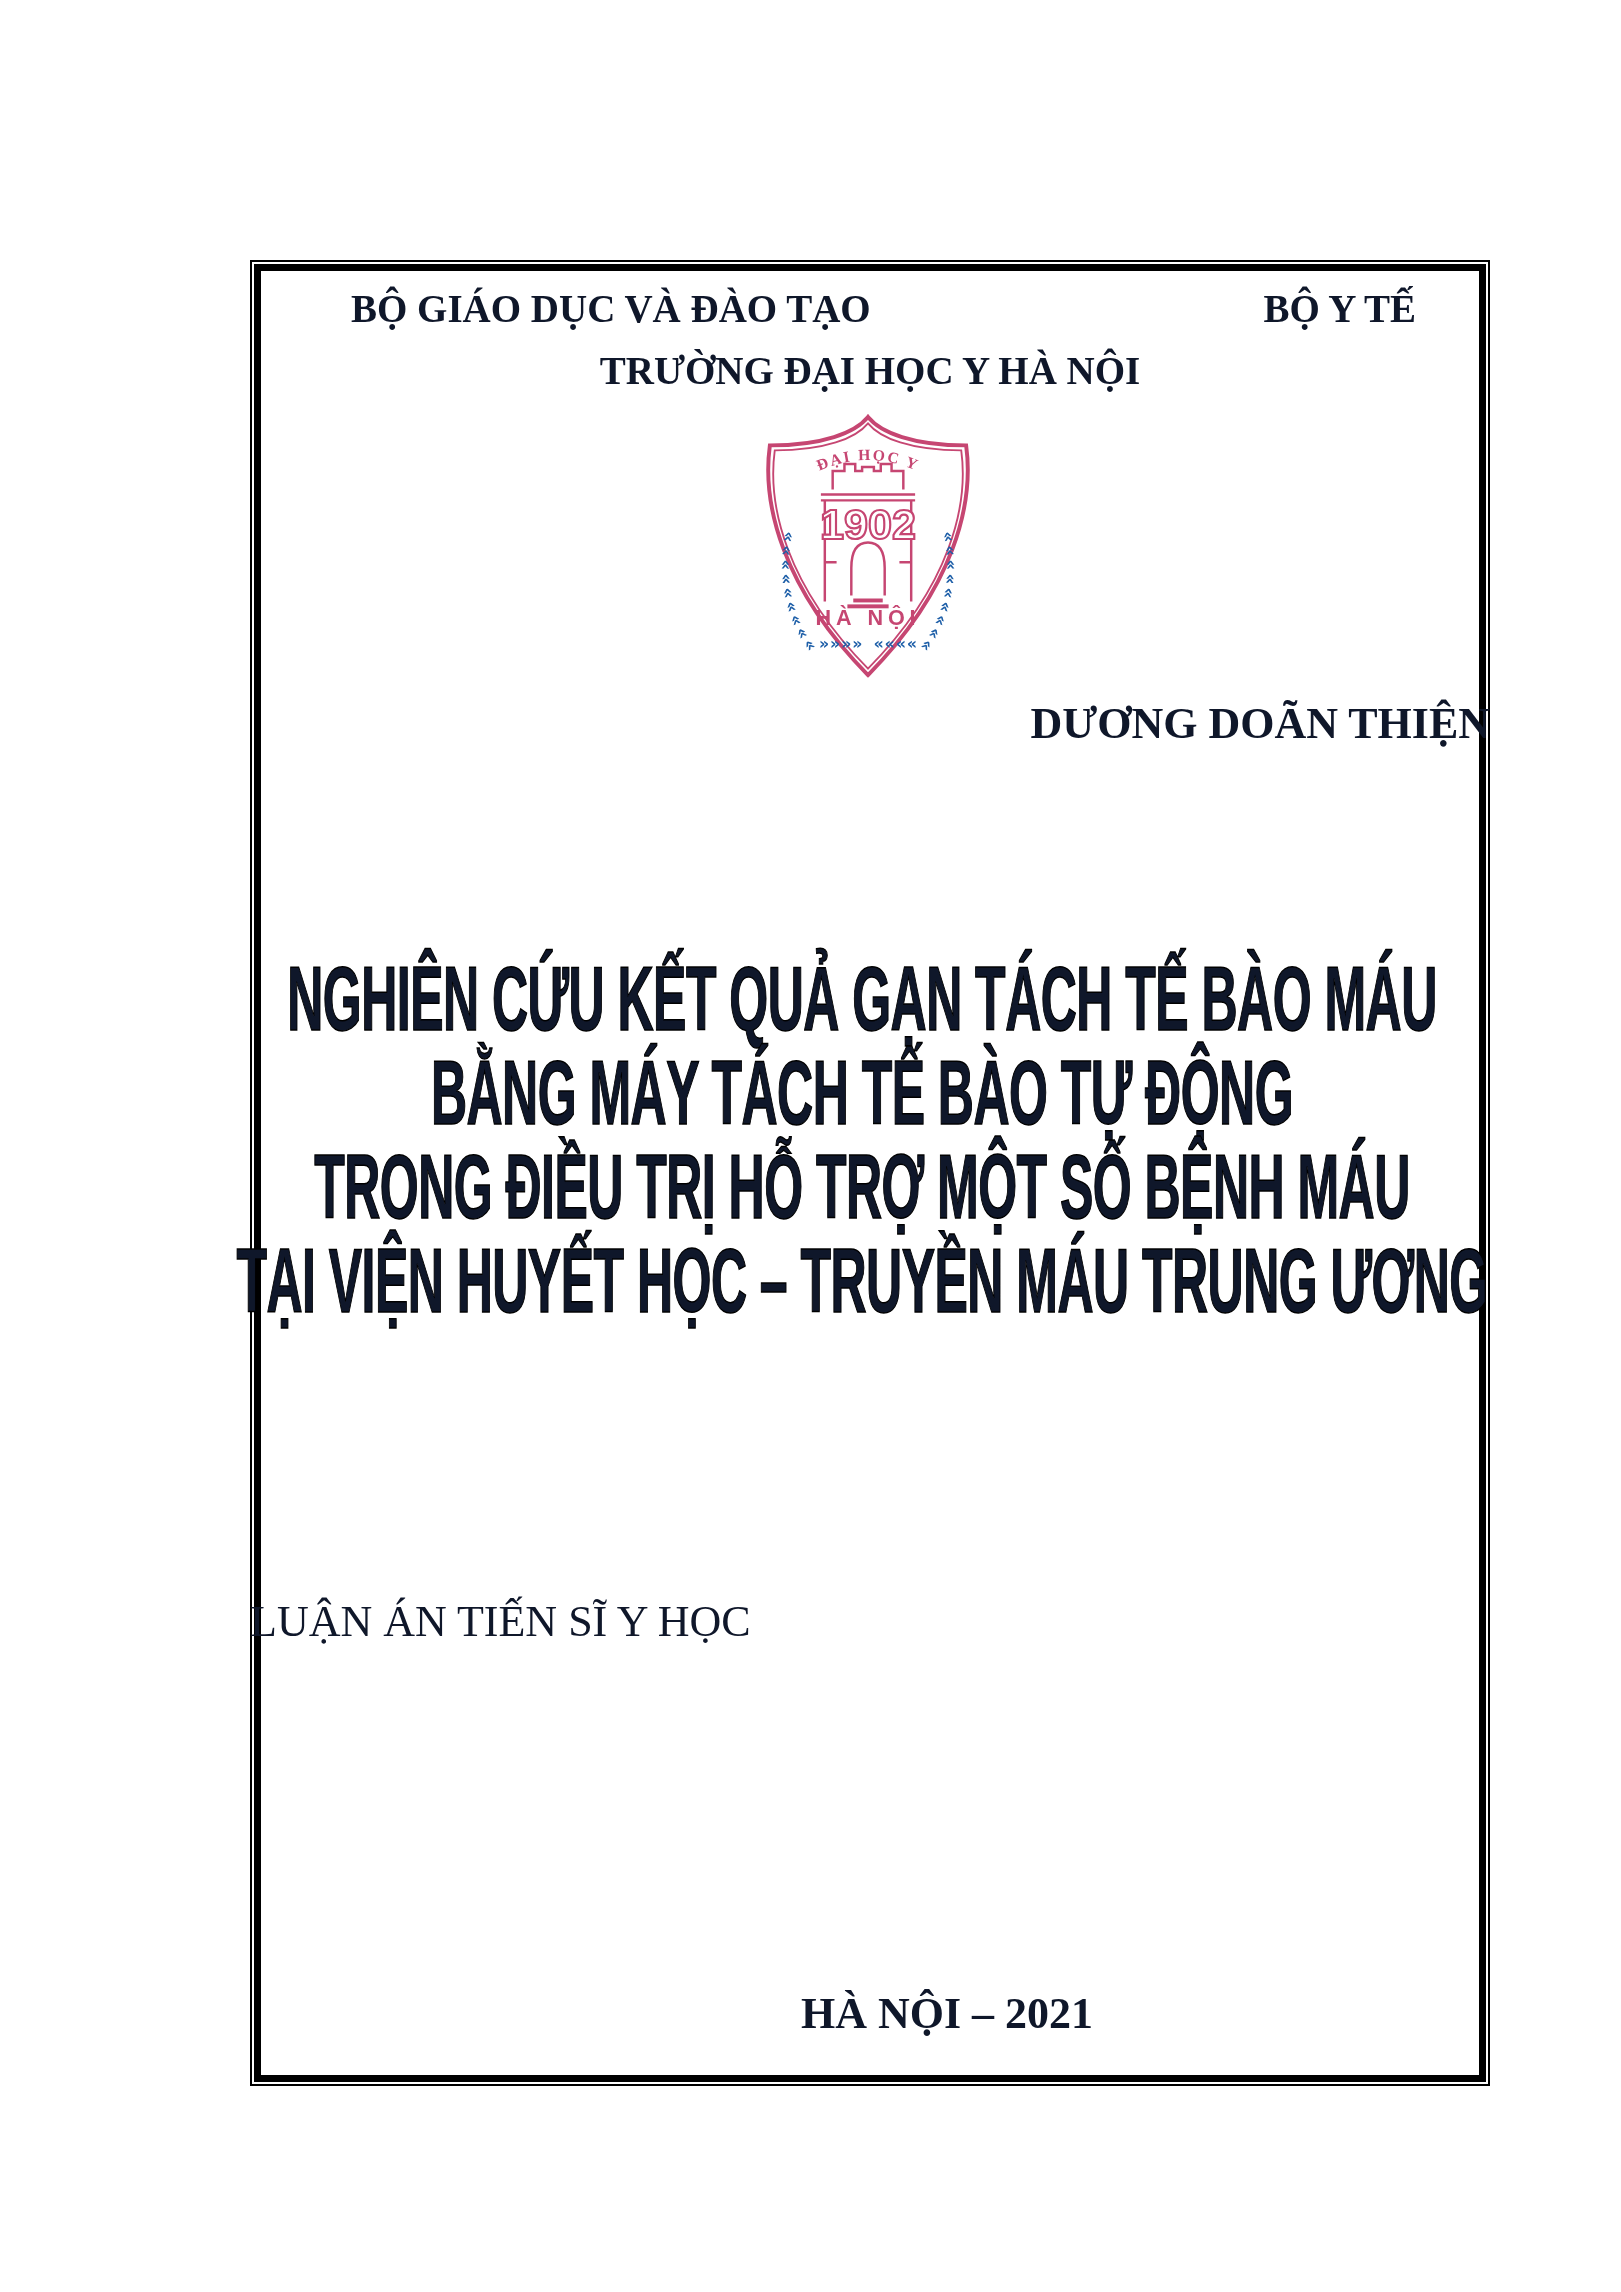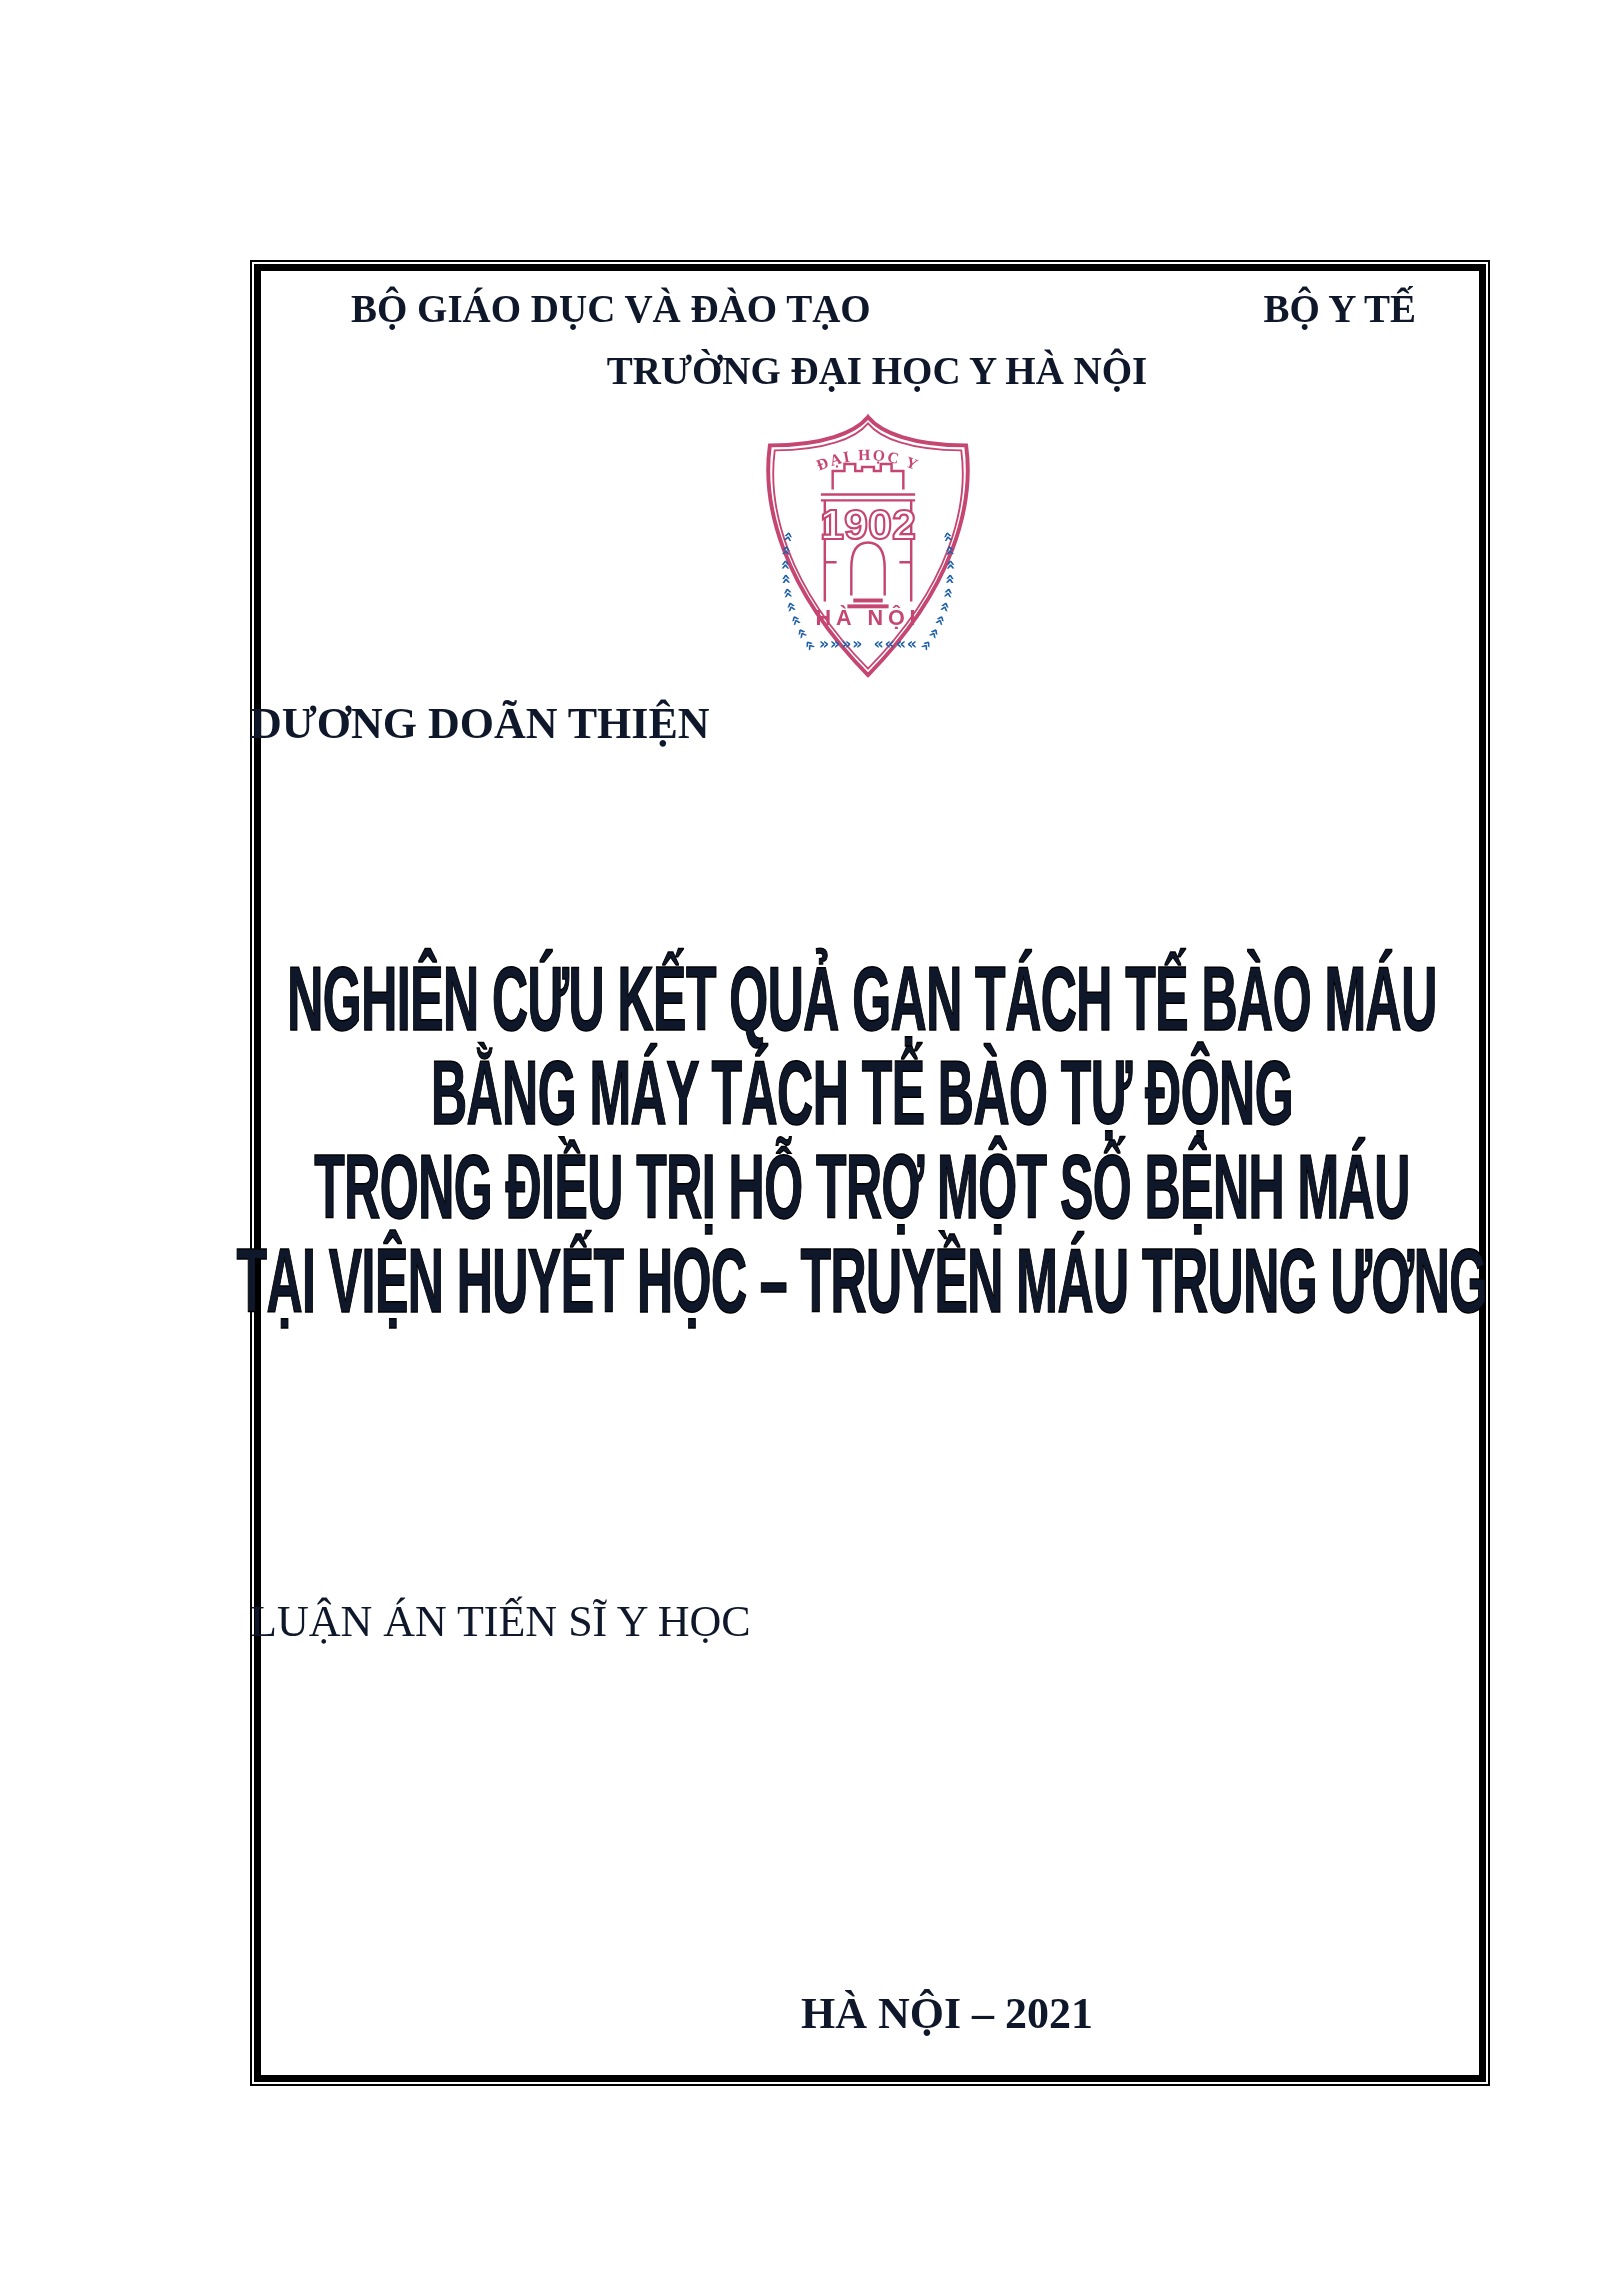--- a/index.html
+++ b/index.html
@@ -32,31 +32,30 @@
     font-size: 39px;
     font-weight: bold;
     white-space: nowrap;
   }
   .university {
     position: absolute;
     left: 250px; width: 1240px; top: 348px;
     text-align: center;
     font-size: 39px;
     font-weight: bold;
-    margin-left: 7px;
   }
   .seal {
     position: absolute;
     left: 760px; top: 413px;
     width: 216px; height: 265px;
   }
   .author {
     position: absolute;
     left: 250px; width: 1240px; top: 698px;
-    text-align: left;
+    text-align: right;
     font-size: 44px;
     font-weight: bold;
   }
   .title-block {
     position: absolute;
     left: 242px; width: 1240px; top: 952px;
     height: 382px;
   }
   .title-line {
     position: absolute;

